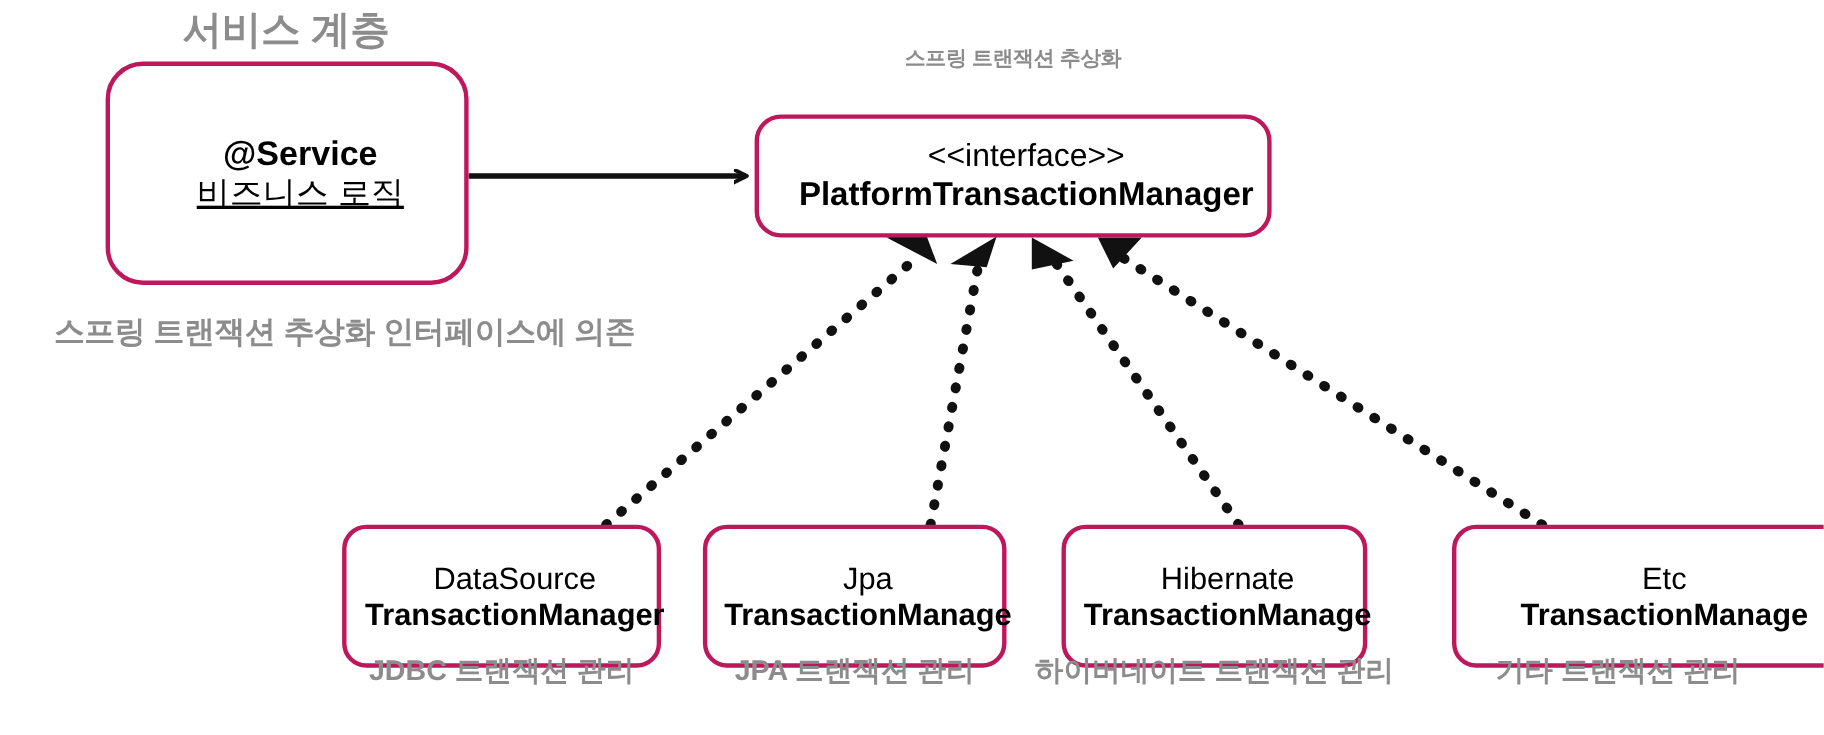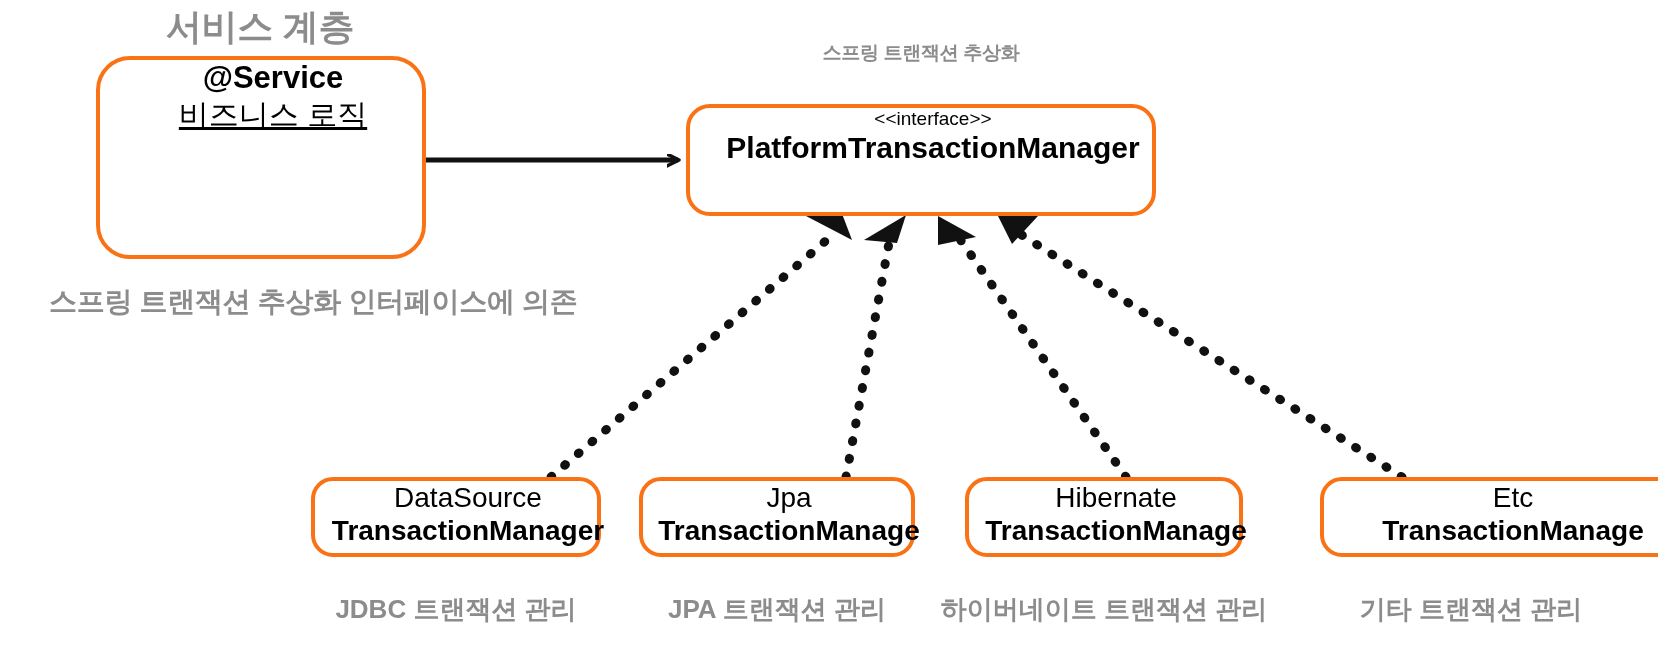--- a/index.html
+++ b/index.html
@@ -14,26 +14,27 @@
     position: relative;
     width: 1658px;
     height: 668px;
     background: #ffffff;
     overflow: hidden;
   }
   
   .node {
     position: absolute;
     box-sizing: border-box;
-    border: 4px solid #f97316;
+    border: 4px solid #be185d;
     border-radius: 26px;
     background: #ffffff;
     display: flex;
     flex-direction: column;
     align-items: center;
+    justify-content: center;
     text-align: center;
     color: #000000;
     line-height: 1.18;
     padding-left: 24px;
   }
   .node .line1, .node .line2 {
     display: block;
     white-space: nowrap;
   }
   
@@ -56,26 +57,26 @@
     left: 686px;
     top: 104px;
     width: 470px;
     height: 112px;
     border-radius: 24px;
     font-size: 30px;
     font-weight: 700;
   }
   #node-interface .line1 {
     font-weight: 400;
-    font-size: 19px;
+    font-size: 29px;
   }
   
   .impl {
     top: 477px;
-    height: 80px;
+    height: 130px;
     border-radius: 22px;
     font-size: 28px;
     font-weight: 700;
   }
   .impl .line1 { font-weight: 400; }
   #node-impl-0 { left: 311px; width: 290px; }
   #node-impl-1 { left: 639px; width: 276px; }
   #node-impl-2 { left: 965px; width: 278px; }
   #node-impl-3 { left: 1320px; width: 362px; }
 

